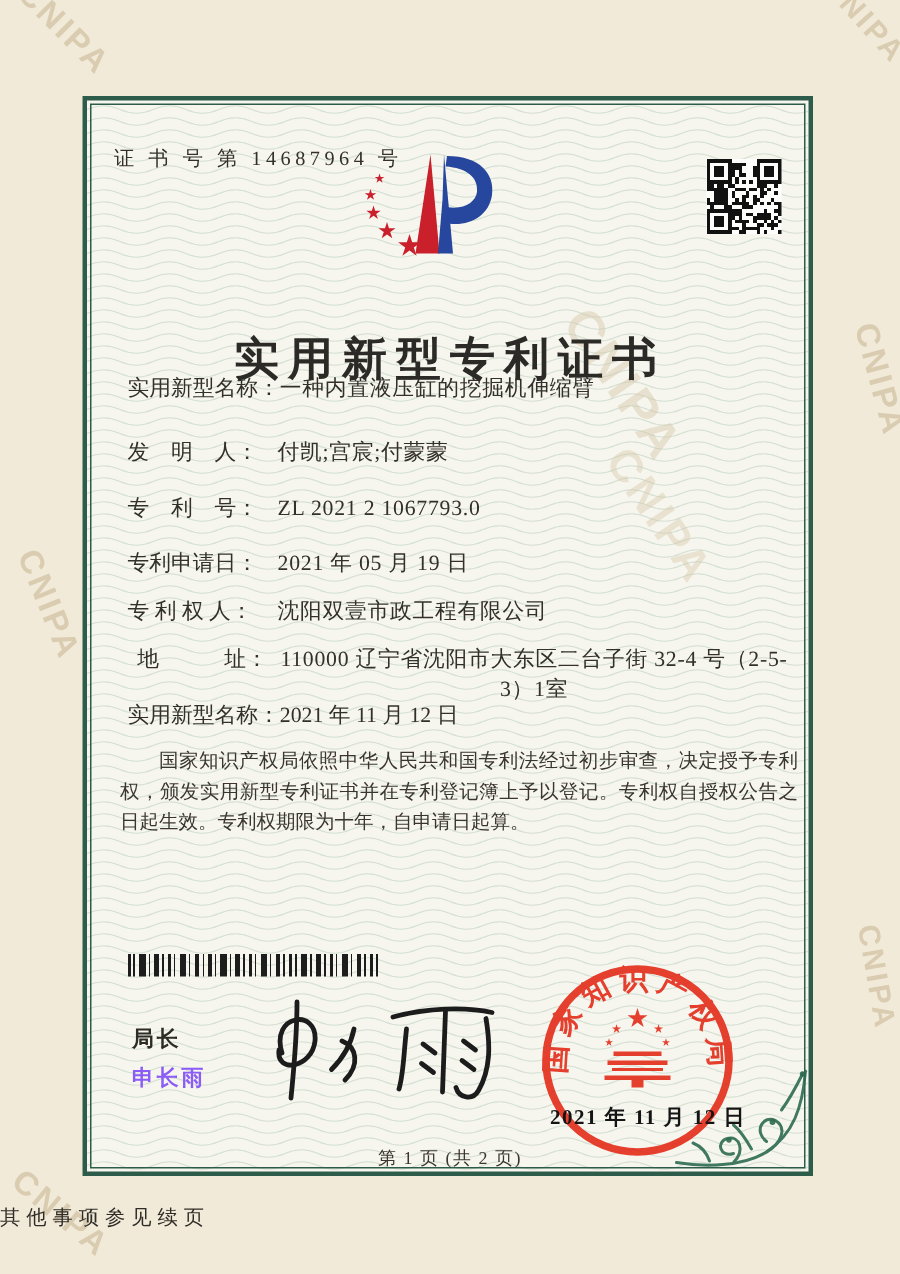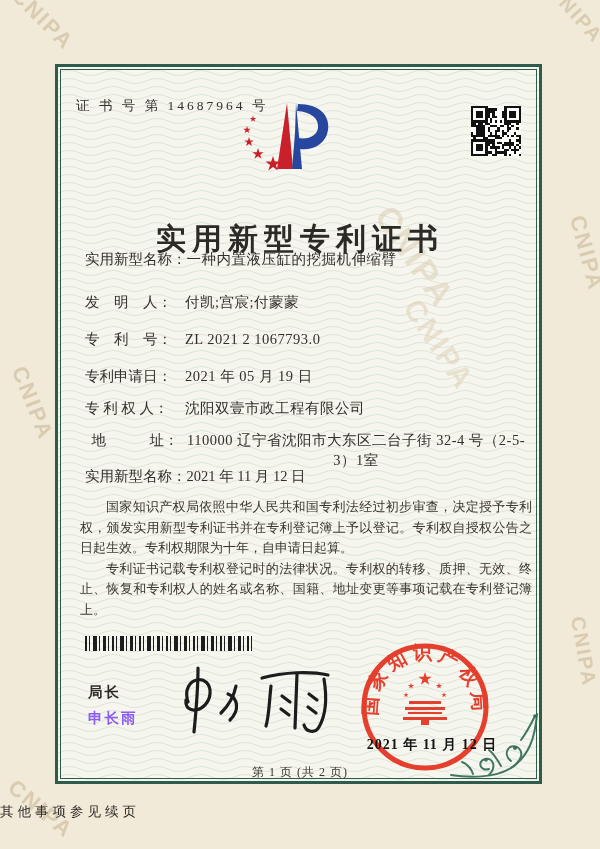--- a/index.html
+++ b/index.html
@@ -395,21 +395,20 @@
       <span class="flabel">地　　　址：</span>
       <span class="fvalue">110000 辽宁省沈阳市大东区二台子街 32-4 号（2-5-3）1室</span>
     </div>
 
     <div class="grant-row">
       <span class="grant-left"><span>实用新型名称：</span><span>2021 年 11 月 12 日</span></span>
     </div>
 
     <div class="paras">
       <p>国家知识产权局依照中华人民共和国专利法经过初步审查，决定授予专利权，颁发实用新型专利证书并在专利登记簿上予以登记。专利权自授权公告之日起生效。专利权期限为十年，自申请日起算。</p>
-      <p>专利证书记载专利权登记时的法律状况。专利权的转移、质押、无效、终止、恢复和专利权人的姓名或名称、国籍、地址变更等事项记载在专利登记簿上。</p>
     </div>
 
     <div class="barcode"></div>
 
     <div class="signer-title">局长</div>
     <div class="signer-name">申长雨</div>
 
     <svg class="autograph" width="190" height="76" viewBox="0 0 190 76">
       <g fill="none" stroke="#1c1c1c" stroke-width="3.2" stroke-linecap="round">
         <path d="M30,40 C22,14 54,10 52,32 C50,50 26,54 28,38"></path>

